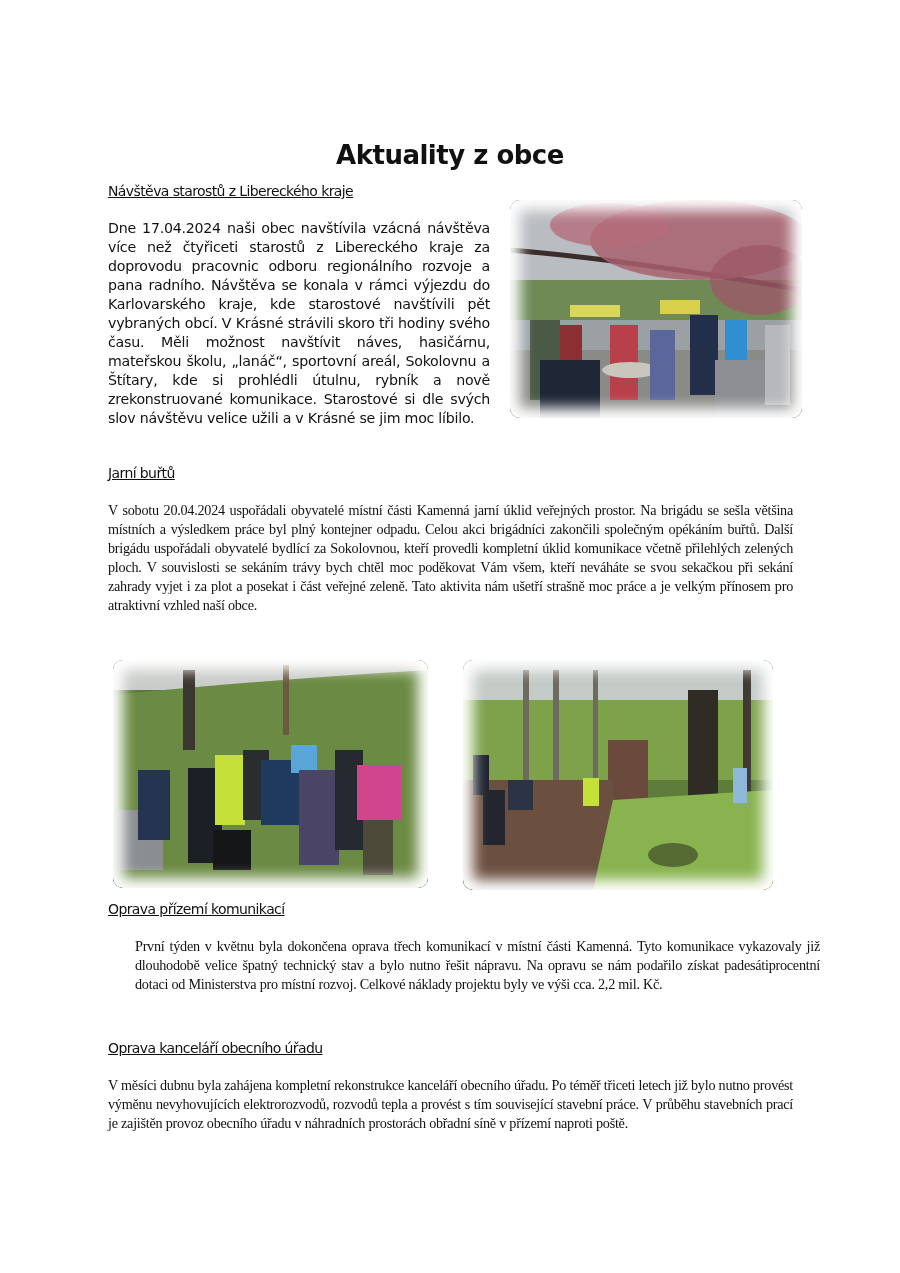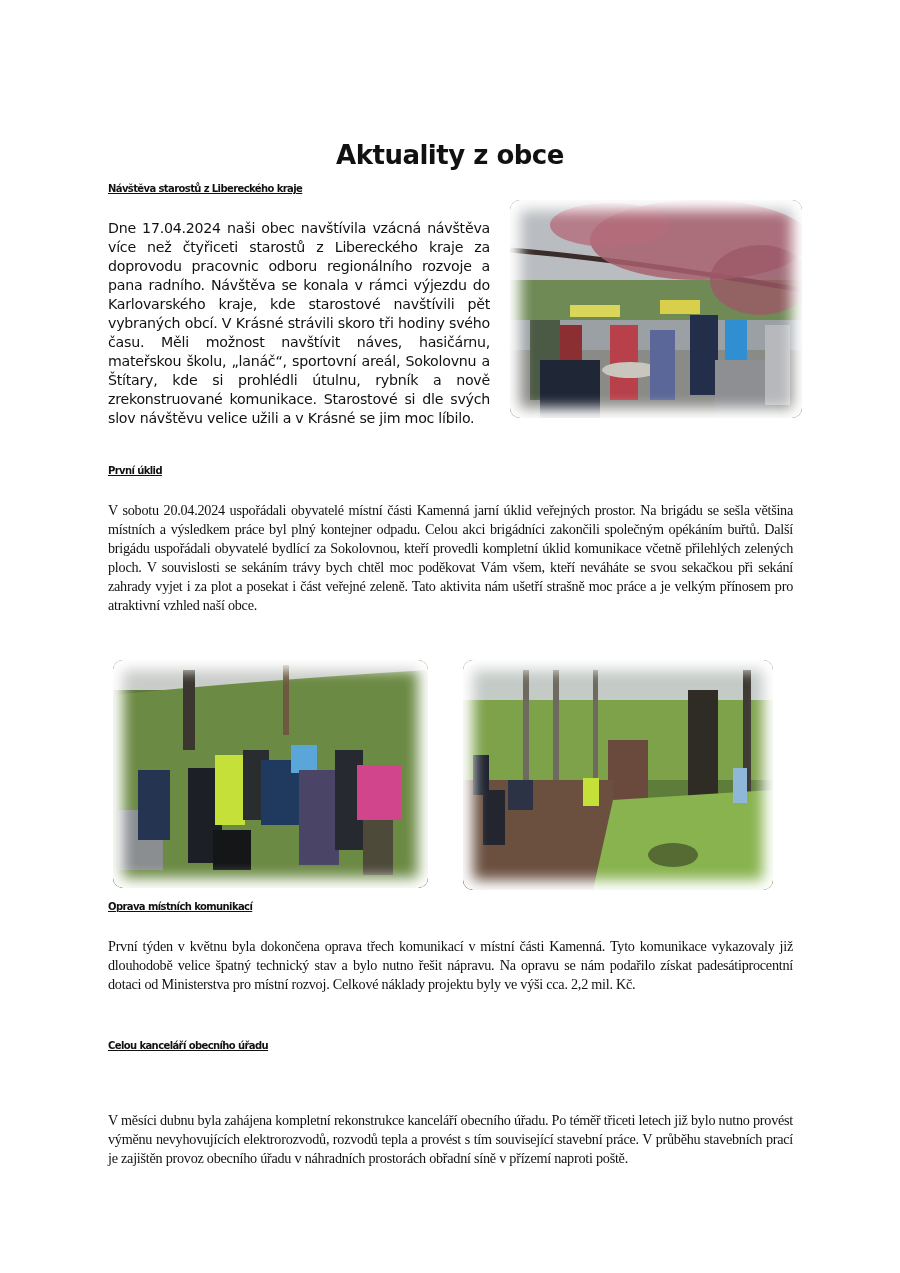--- a/index.html
+++ b/index.html
@@ -8,21 +8,21 @@
     font-family: "Liberation Sans", "DejaVu Sans", sans-serif;
     color: #111111;
   }
   .page-title {
     position: absolute; left: 0; right: 0; top: 112px;
     text-align: center; font-size: 26px; font-weight: bold; letter-spacing: -0.5px;
     font-family: "DejaVu Sans", sans-serif;
     margin-top: 28px;
   }
   .heading {
-    position: absolute; left: 108px; font-size: 10px; font-weight: bold;
+    position: absolute; left: 108px; font-size: 14px; font-weight: normal;
     text-decoration: underline; font-family: "DejaVu Sans", sans-serif; letter-spacing: -0.6px;
   }
   .para {
     position: absolute; left: 108px; font-size: 14.2px; line-height: 19px;
     text-align: justify; letter-spacing: -0.25px;
     font-family: "DejaVu Sans", sans-serif;
   }
   .para.narrow { width: 382px; }
   .para.wide { width: 685px; font-family: Liberation Serif, serif; }
   .photo {
@@ -61,21 +61,21 @@
     <rect x="100" y="125" width="28" height="75" fill="#b8404a"></rect>
     <ellipse cx="120" cy="170" rx="28" ry="8" fill="#c9c6be"></ellipse>
     <rect x="140" y="130" width="25" height="70" fill="#5b6799"></rect>
     <rect x="180" y="115" width="28" height="80" fill="#232e4a"></rect>
     <rect x="215" y="120" width="22" height="40" fill="#2f8fd0"></rect>
     <rect x="205" y="160" width="60" height="58" fill="#8e8f92"></rect>
     <rect x="255" y="125" width="25" height="80" fill="#b6b8bb"></rect>
   </svg>
 </div>
 
-<div class="heading" style="top:465px;">První úklid</div>
+<div class="heading" style="top:465px;">Jarní buřtů</div>
 <div class="para wide" style="top:501px;">V sobotu 20.04.2024 uspořádali obyvatelé místní části Kamenná jarní úklid veřejných prostor. Na brigádu se sešla většina místních a výsledkem práce byl plný kontejner odpadu. Celou akci brigádníci zakončili společným opékáním buřtů. Další brigádu uspořádali obyvatelé bydlící za Sokolovnou, kteří provedli kompletní úklid komunikace včetně přilehlých zelených ploch. V souvislosti se sekáním trávy bych chtěl moc poděkovat Vám všem, kteří neváháte se svou sekačkou při sekání zahrady vyjet i za plot a posekat i část veřejné zeleně. Tato aktivita nám ušetří strašně moc práce a je velkým přínosem pro atraktivní vzhled naší obce.</div>
 
 <div class="photo" style="left:113px; top:660px; width:315px; height:228px;">
   <svg viewBox="0 0 315 228" preserveAspectRatio="none">
     <rect width="315" height="228" fill="#5d7a3c"></rect>
     <rect width="315" height="30" fill="#c9ccc8"></rect>
     <path d="M0 35 Q150 20 315 10 L315 228 L0 228 Z" fill="#6b8a43"></path>
     <rect x="70" y="10" width="12" height="80" fill="#3b3630"></rect>
     <rect x="170" y="5" width="6" height="70" fill="#6c5a40"></rect>
     <rect x="5" y="150" width="45" height="60" fill="#8a8e90"></rect>
@@ -108,17 +108,17 @@
     <path d="M150 140 L310 130 L310 230 L130 230 Z" fill="#88b34e"></path>
     <rect x="10" y="95" width="16" height="40" fill="#1f2430"></rect>
     <rect x="20" y="130" width="22" height="55" fill="#23262e"></rect>
     <rect x="45" y="120" width="25" height="30" fill="#2b3345"></rect>
     <rect x="120" y="118" width="16" height="28" fill="#c6e03a"></rect>
     <rect x="270" y="108" width="14" height="35" fill="#8fb8d8"></rect>
     <ellipse cx="210" cy="195" rx="25" ry="12" fill="#556b33"></ellipse>
   </svg>
 </div>
 
-<div class="heading" style="top:901px;">Oprava místních komunikací</div>
-<div class="para wide" style="top:937px;">První týden v květnu byla dokončena oprava třech komunikací v místní části Kamenná. Tyto komunikace vykazovaly již dlouhodobě velice špatný technický stav a bylo nutno řešit nápravu. Na opravu se nám podařilo získat padesátiprocentní dotaci od Ministerstva pro místní rozvoj. Celkové náklady projektu byly ve výši cca. 2,2 mil. Kč.</div>
+<div class="heading" style="top:901px;">Oprava přízemí komunikací</div>
+<div class="para wide" style="top:937px;margin-left:27px;">První týden v květnu byla dokončena oprava třech komunikací v místní části Kamenná. Tyto komunikace vykazovaly již dlouhodobě velice špatný technický stav a bylo nutno řešit nápravu. Na opravu se nám podařilo získat padesátiprocentní dotaci od Ministerstva pro místní rozvoj. Celkové náklady projektu byly ve výši cca. 2,2 mil. Kč.</div>
 
-<div class="heading" style="top:1040px;">Celou kanceláří obecního úřadu</div>
-<div class="para wide" style="top:1076px;margin-top:35px;">V měsíci dubnu byla zahájena kompletní rekonstrukce kanceláří obecního úřadu. Po téměř třiceti letech již bylo nutno provést výměnu nevyhovujících elektrorozvodů, rozvodů tepla a provést s tím související stavební práce. V průběhu stavebních prací je zajištěn provoz obecního úřadu v náhradních prostorách obřadní síně v přízemí naproti poště.</div>
+<div class="heading" style="top:1040px;">Oprava kanceláří obecního úřadu</div>
+<div class="para wide" style="top:1076px;">V měsíci dubnu byla zahájena kompletní rekonstrukce kanceláří obecního úřadu. Po téměř třiceti letech již bylo nutno provést výměnu nevyhovujících elektrorozvodů, rozvodů tepla a provést s tím související stavební práce. V průběhu stavebních prací je zajištěn provoz obecního úřadu v náhradních prostorách obřadní síně v přízemí naproti poště.</div>
 
 </body></html>

